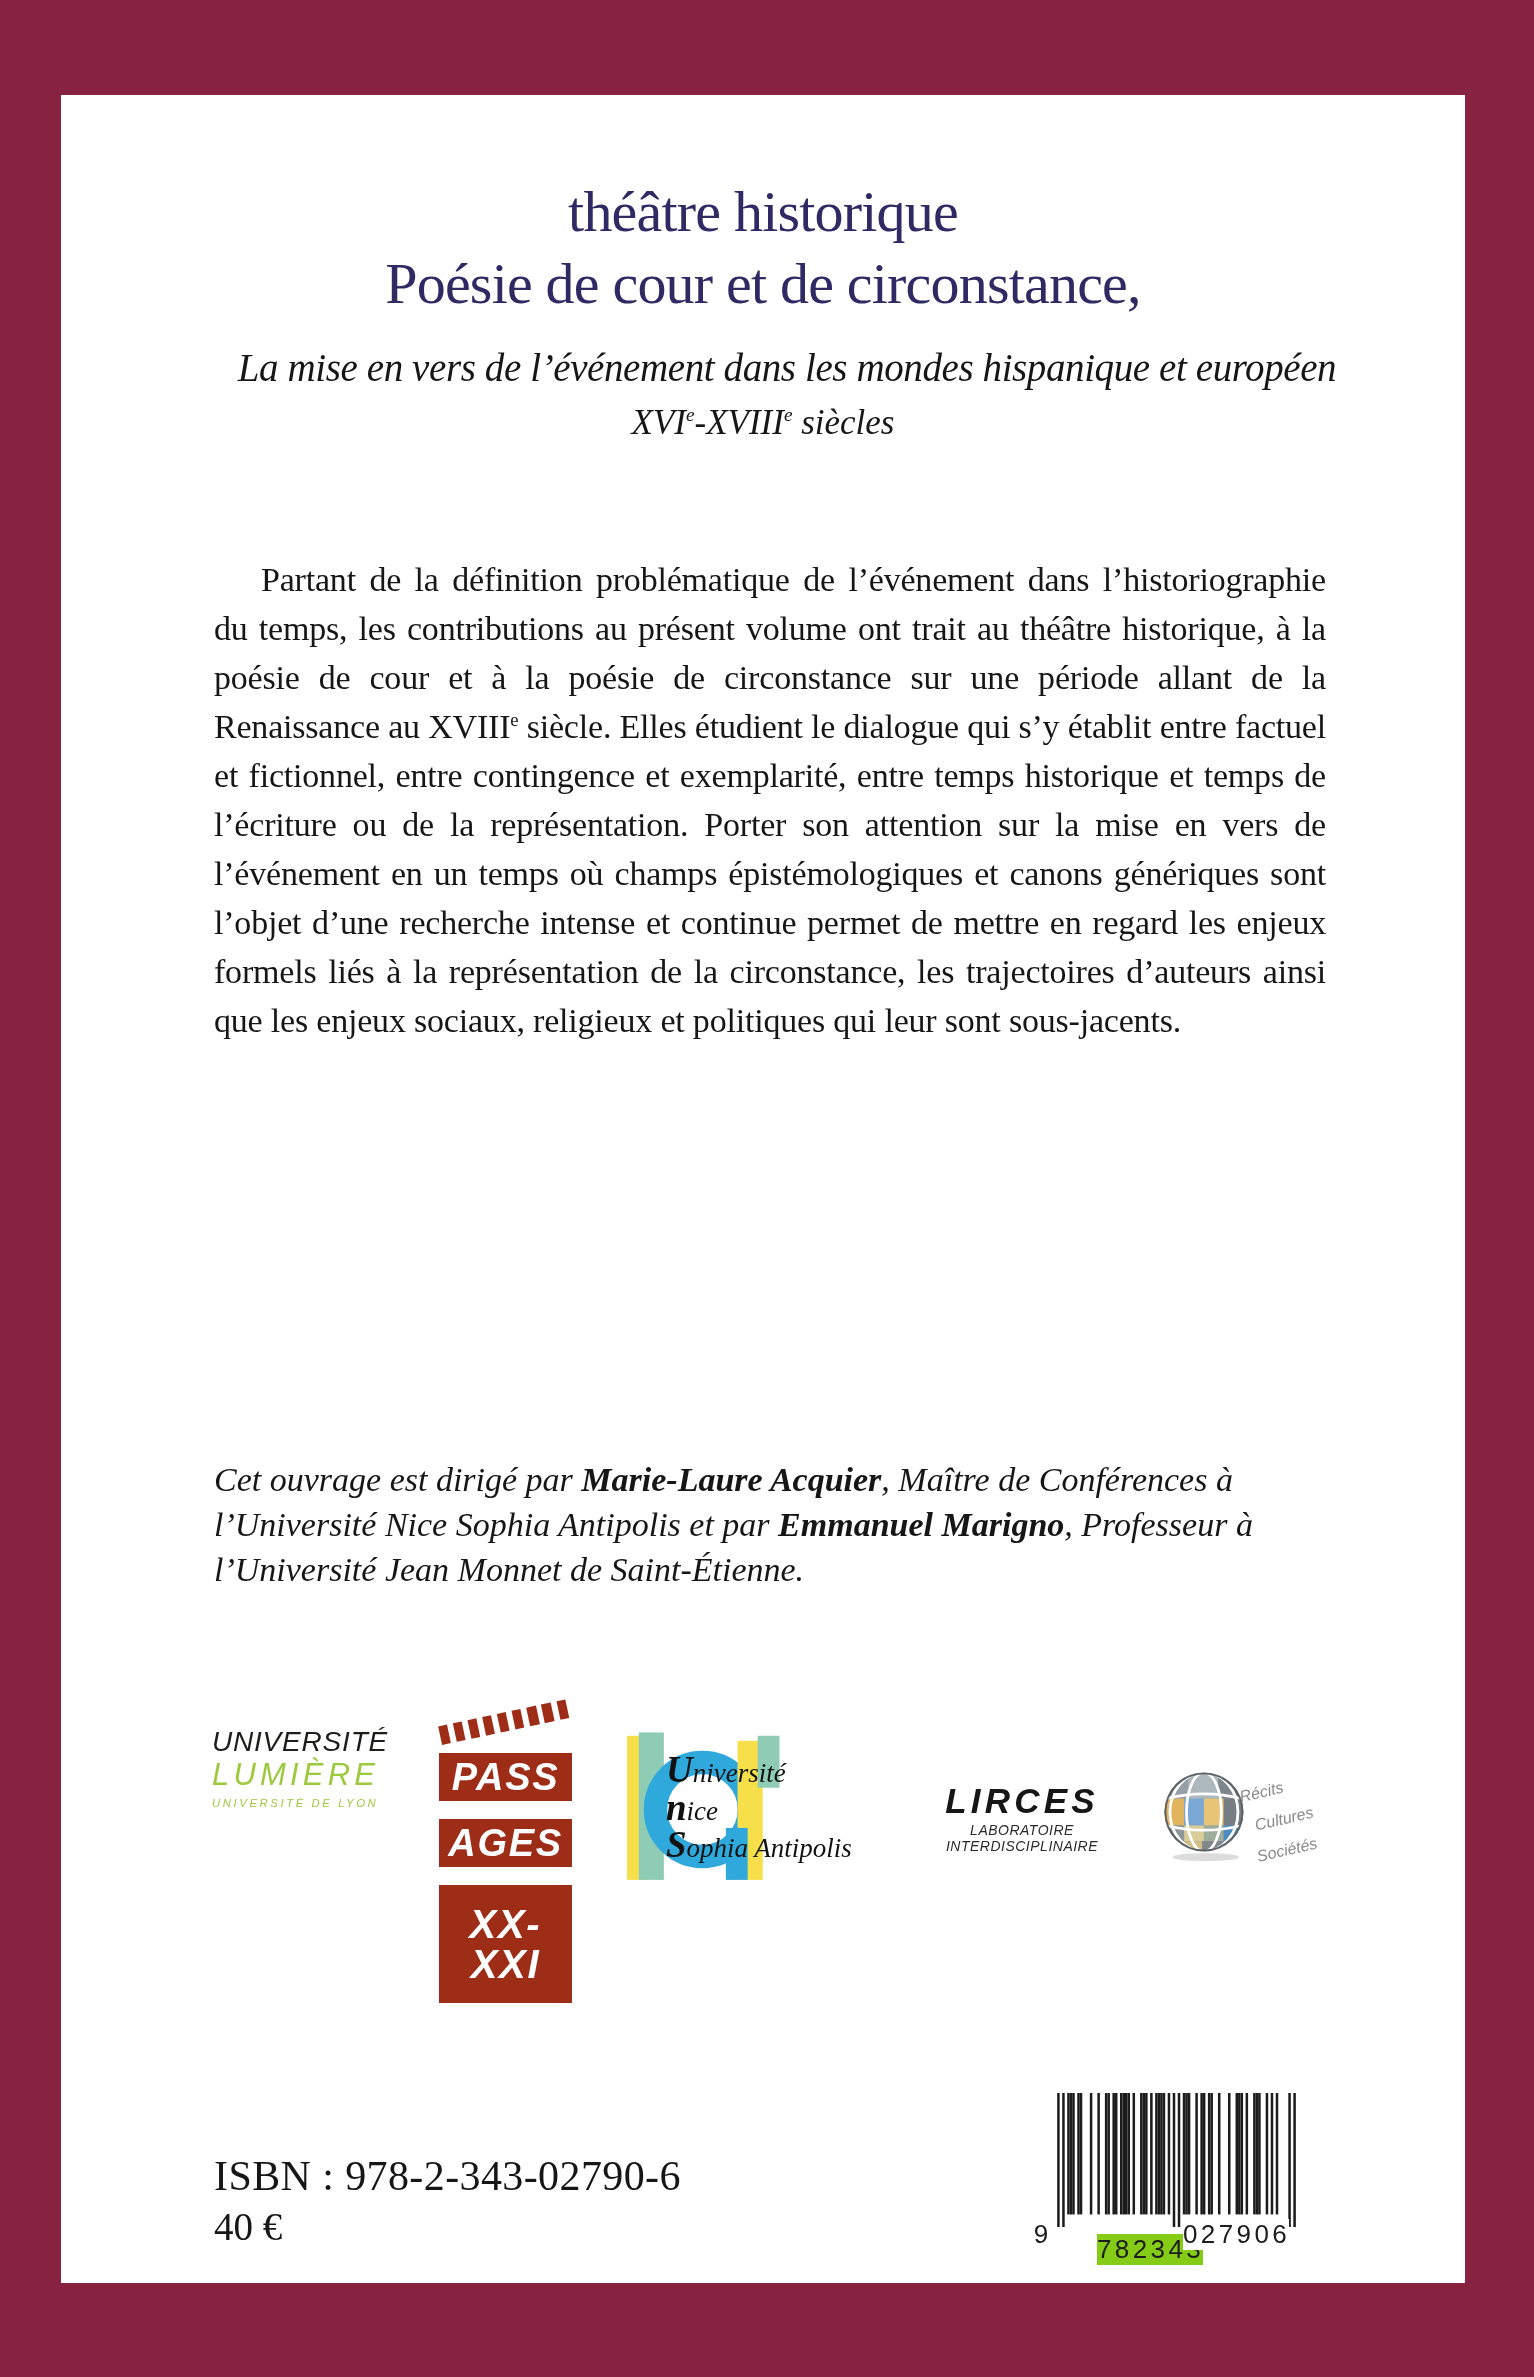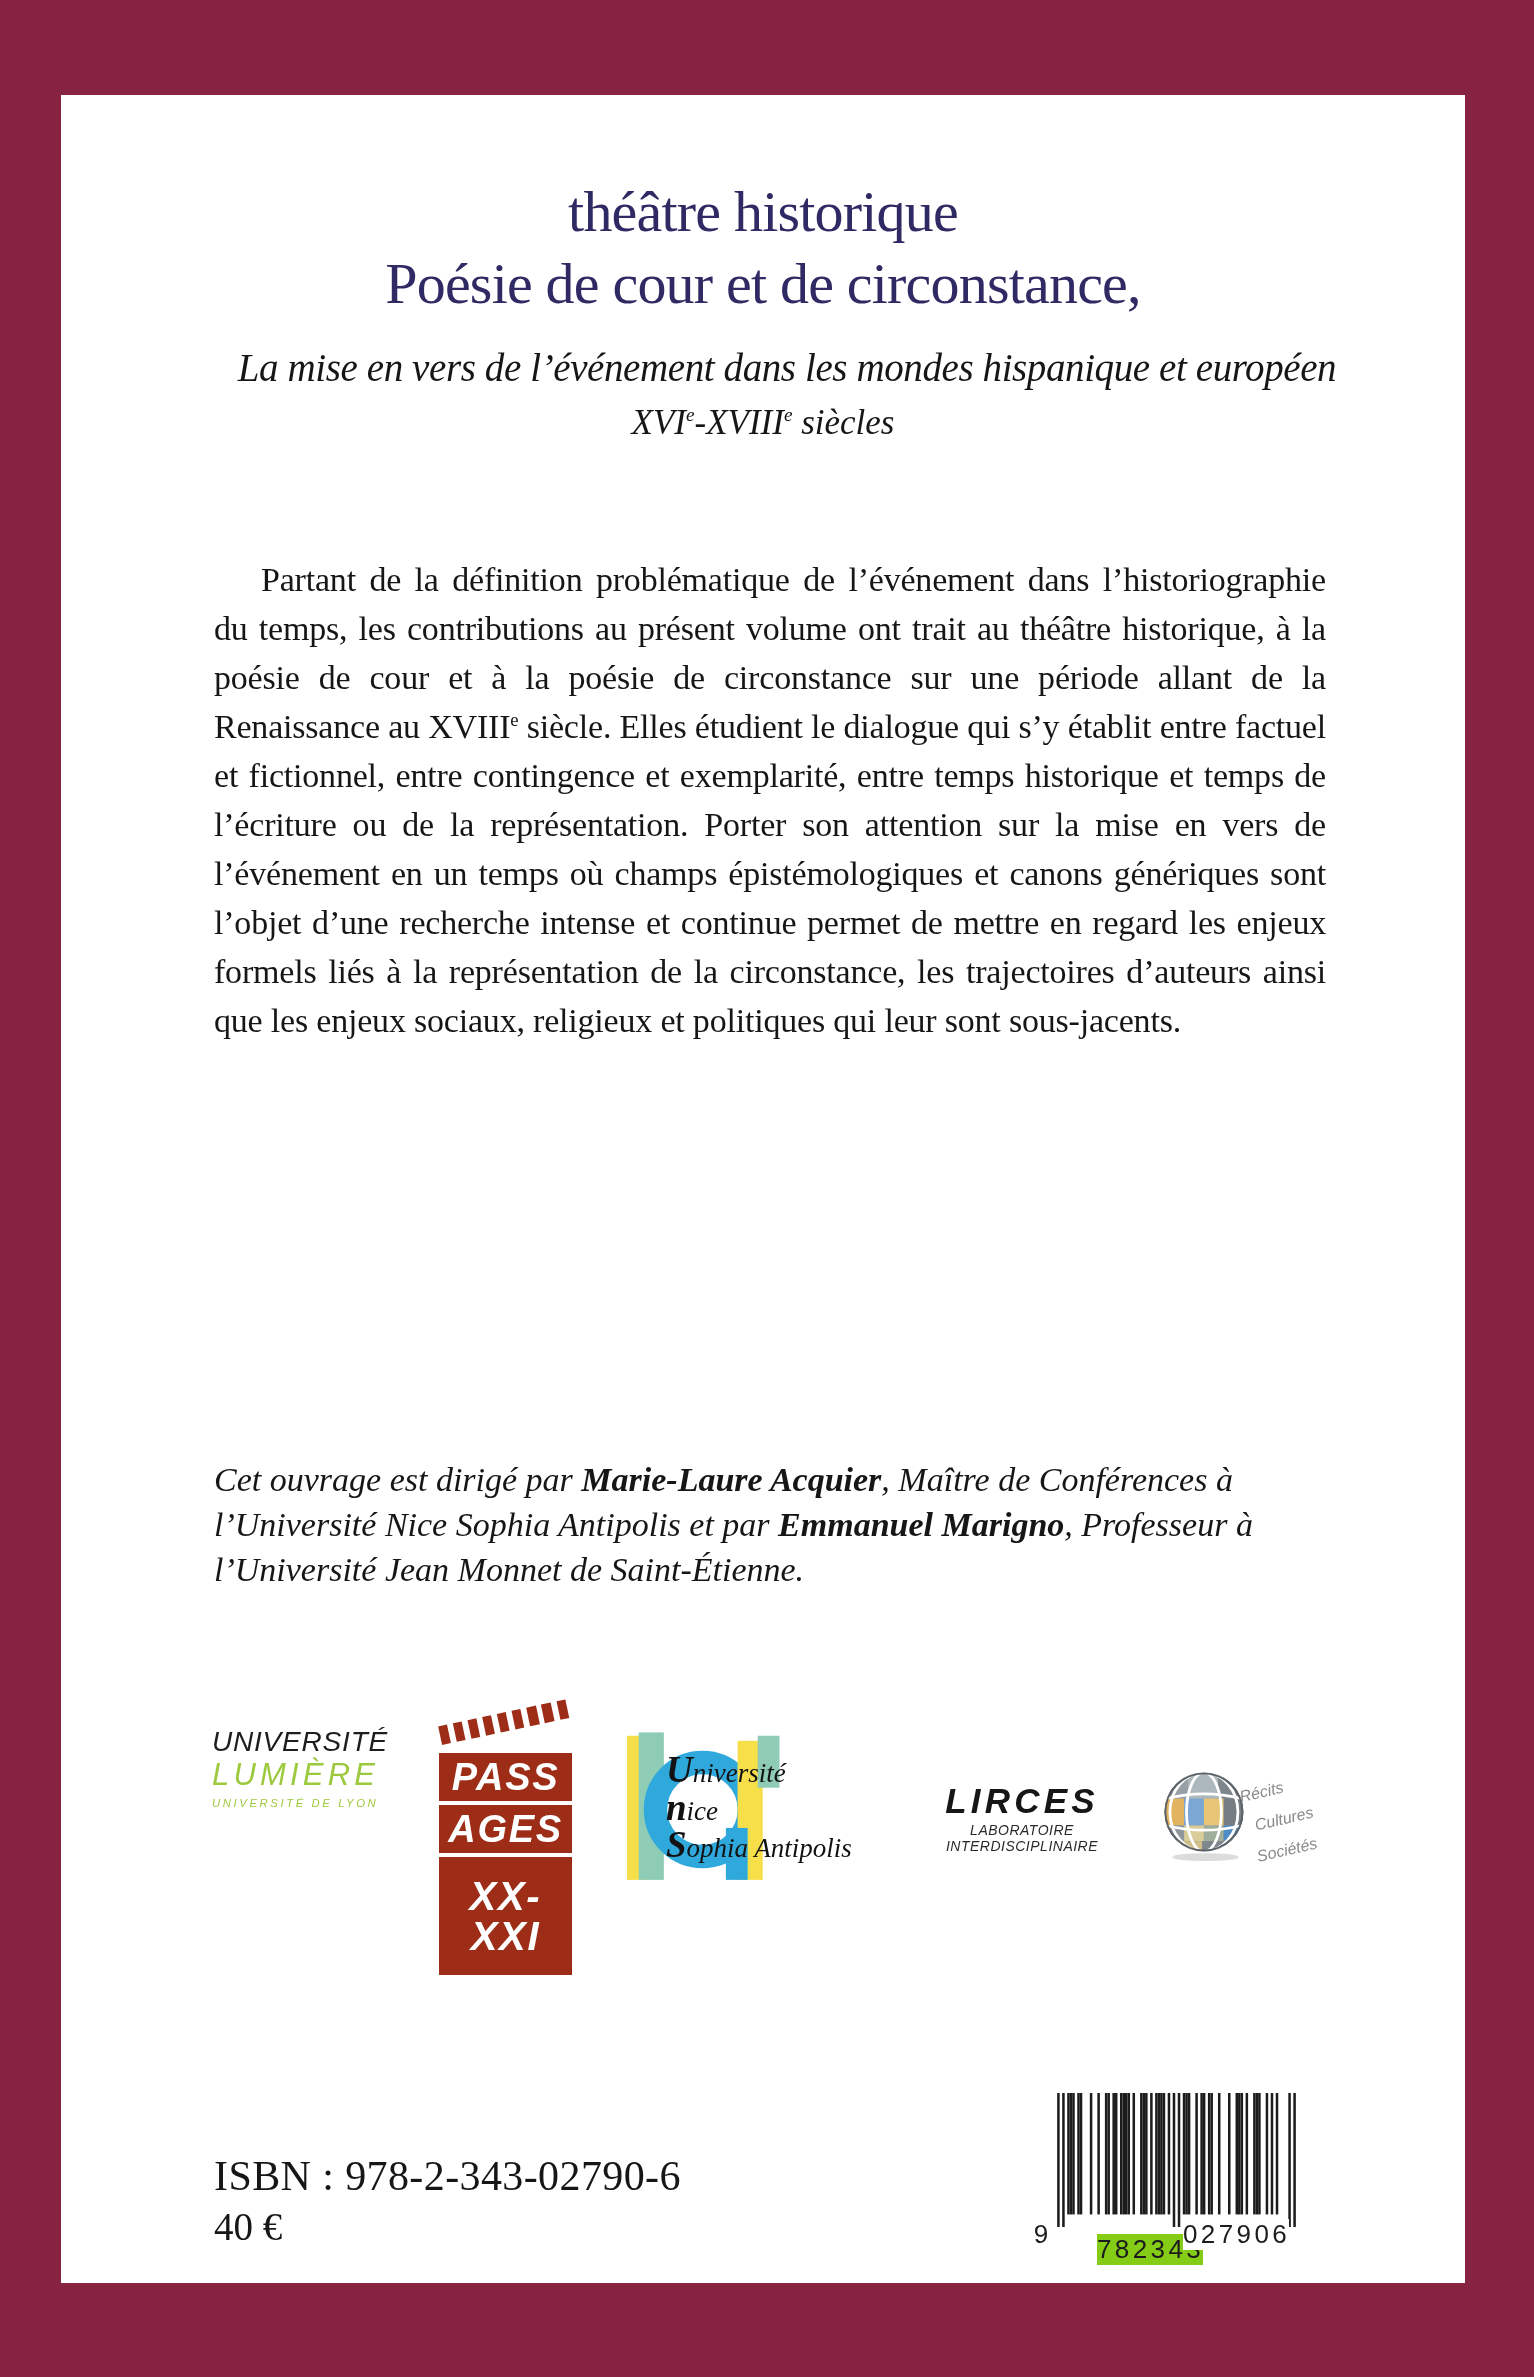--- a/index.html
+++ b/index.html
@@ -40,21 +40,21 @@
   .lyon2{position:absolute;left:0;top:28.5px;width:172px;font-family:"Liberation Sans",sans-serif;color:#1d1d1b;}
   .lyon2 .l1{font-size:28px;letter-spacing:0.8px;line-height:1.15;}
   .lyon2 .l2{font-size:31px;letter-spacing:4.2px;line-height:1.12;color:var(--lyon2_green);}
   .lyon2 .l3{font-size:45px;letter-spacing:3.4px;line-height:1.08;}
   .lyon2 .l4{font-size:11.3px;letter-spacing:2.6px;margin-top:5px;color:var(--lyon2_green);}
 
   .passages{position:absolute;left:227px;top:6.7px;width:133px;font-family:"Liberation Sans",sans-serif;}
   .clap{display:flex;gap:5.9px;transform:rotate(-12deg);transform-origin:0 100%;margin:22px 0 8.4px 3.4px;}
   .clap span{width:10px;height:18.5px;background:var(--passages_red);}
   .pblock{background:var(--passages_red);color:#fff;font-weight:bold;text-align:center;
-          margin-bottom:4px;padding:5px 0;font-size:38px;letter-spacing:1.7px;line-height:1;}
+          margin-bottom:18px;padding:5px 0;font-size:38px;letter-spacing:1.7px;line-height:1;}
   .pblock.xs{font-size:40px;padding:19px 0;}
 
   .uns{position:absolute;left:415px;top:32px;width:260px;height:164px;}
   .uns-svg{position:absolute;left:0;top:0;width:155px;height:161px;}
   .uns-text{position:absolute;left:39px;top:22px;color:#121212;line-height:1.02;white-space:nowrap;}
   .uns-text .row{font-size:27px;}
   .uns-text .init{font-weight:bold;font-size:37px;}
 
   .lirces{position:absolute;left:694px;top:86px;width:232px;text-align:center;
           font-family:"Liberation Sans",sans-serif;color:#161616;}

